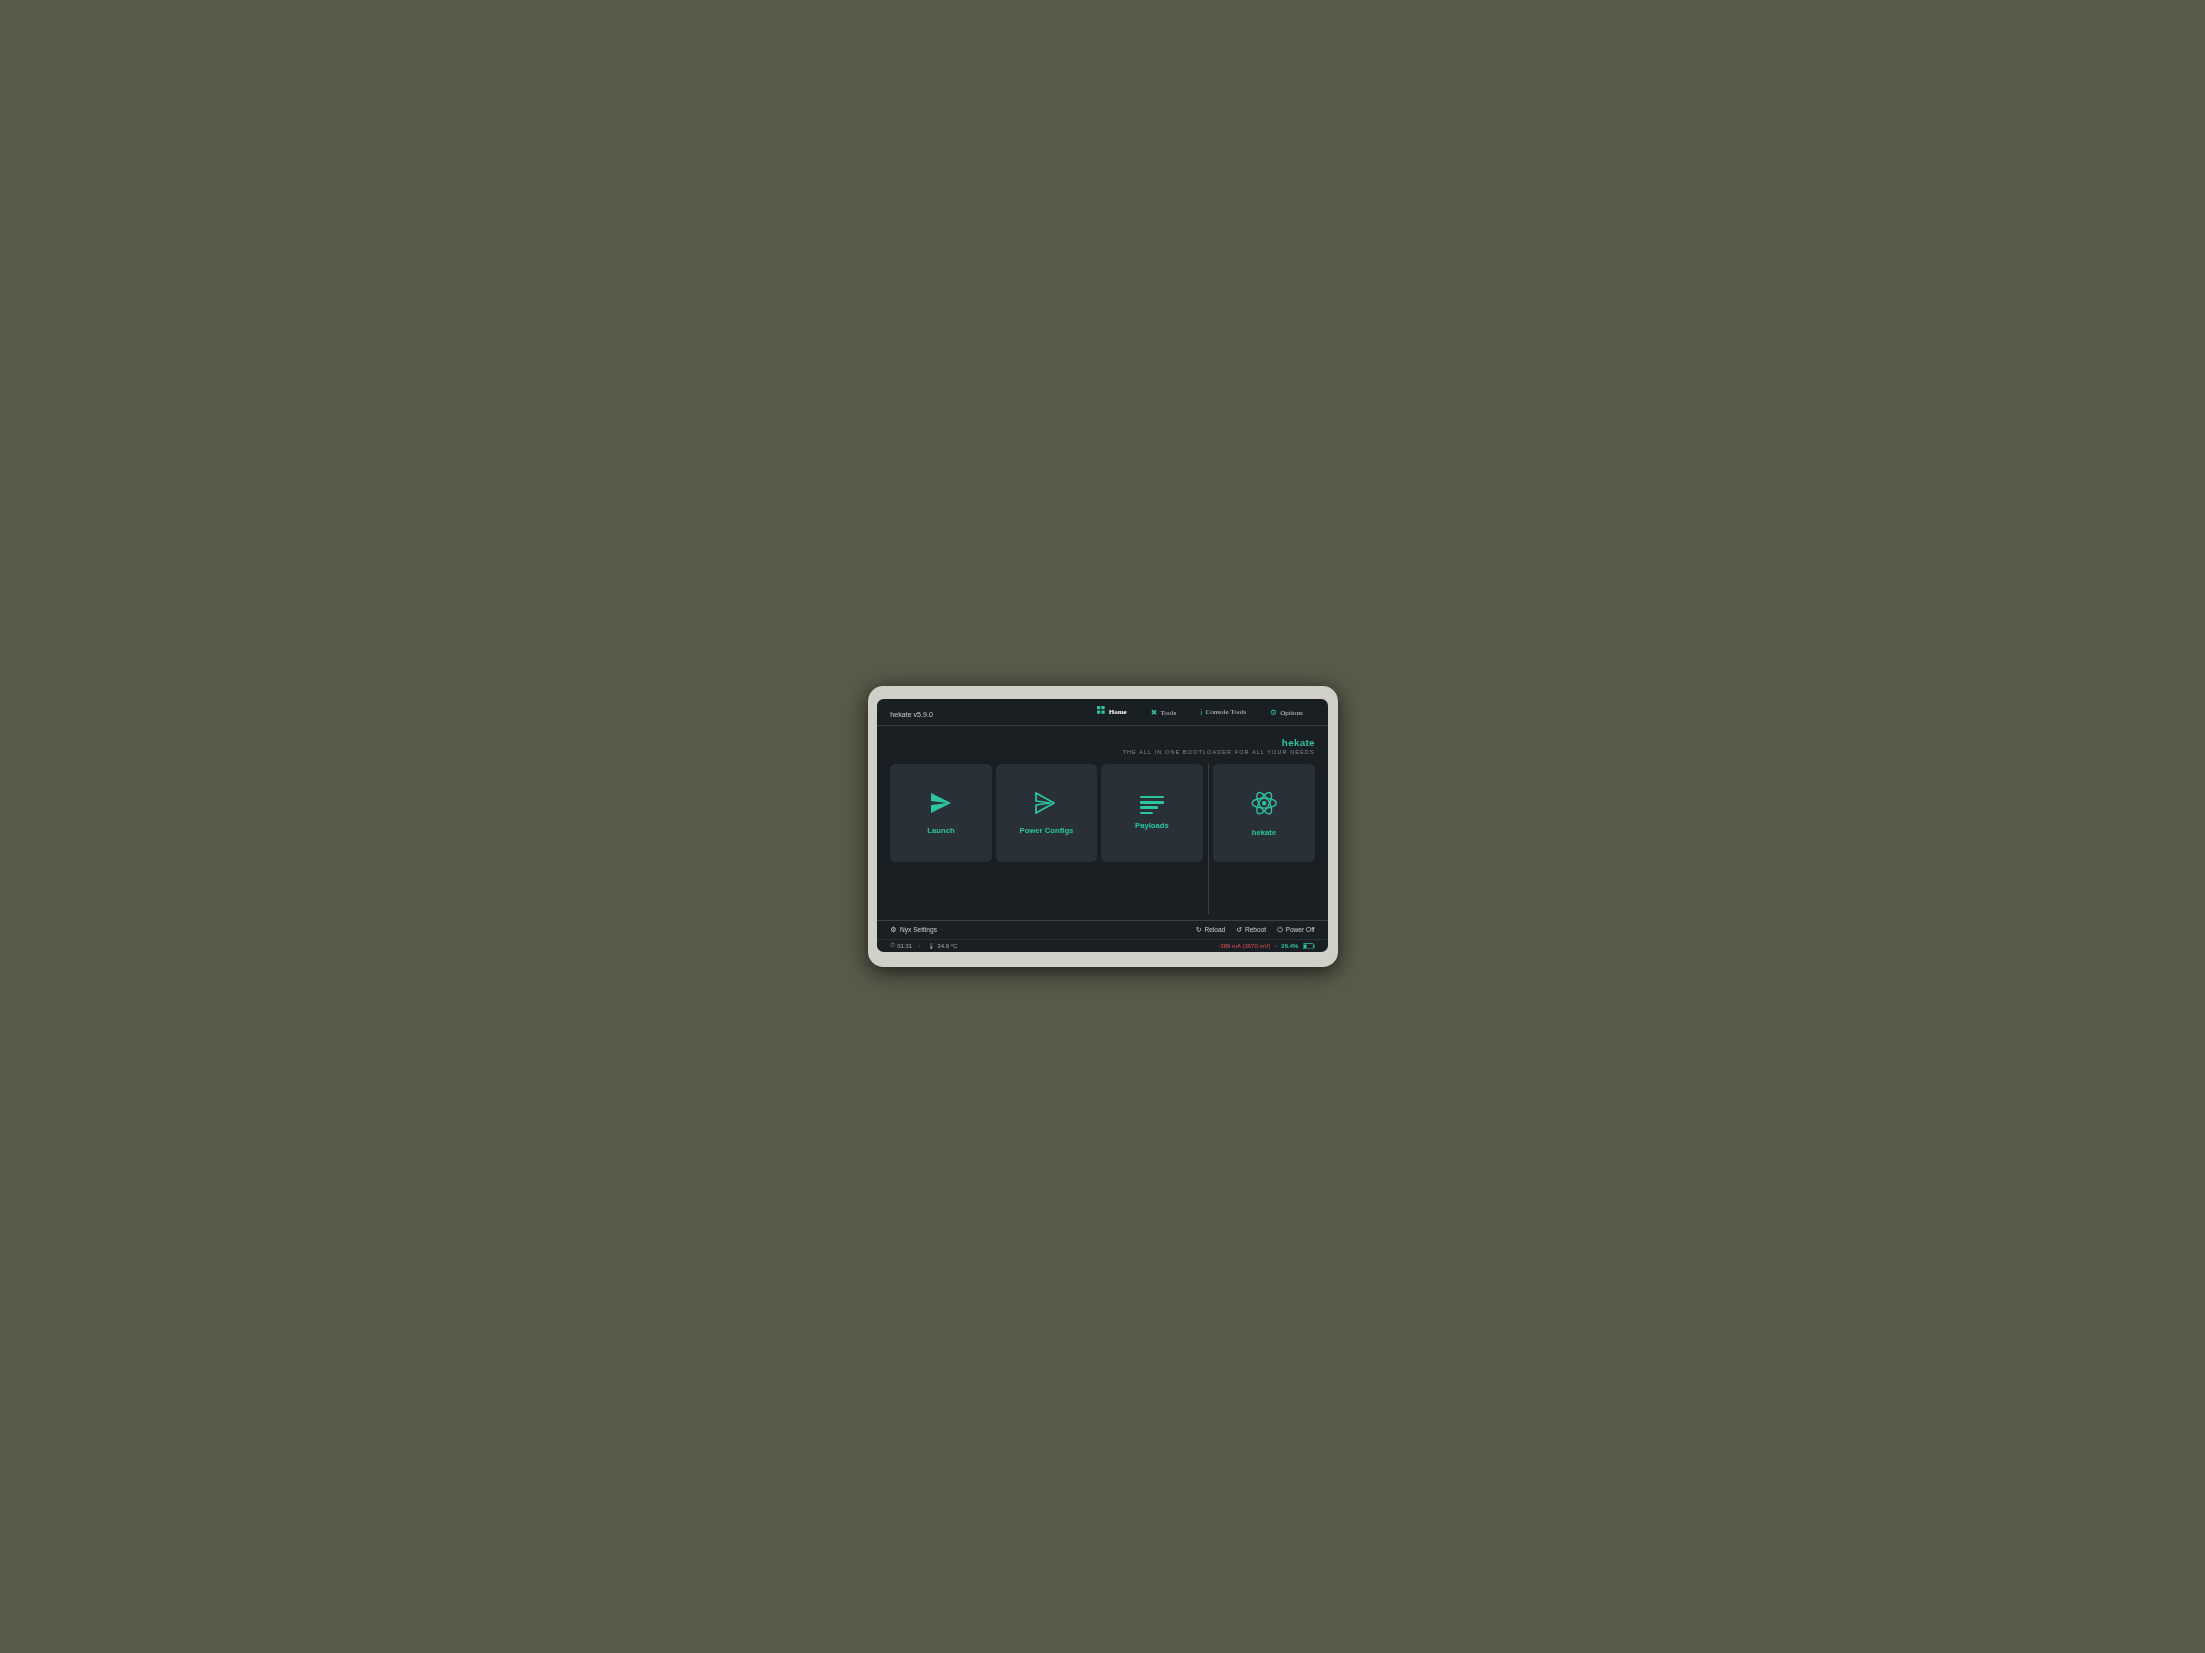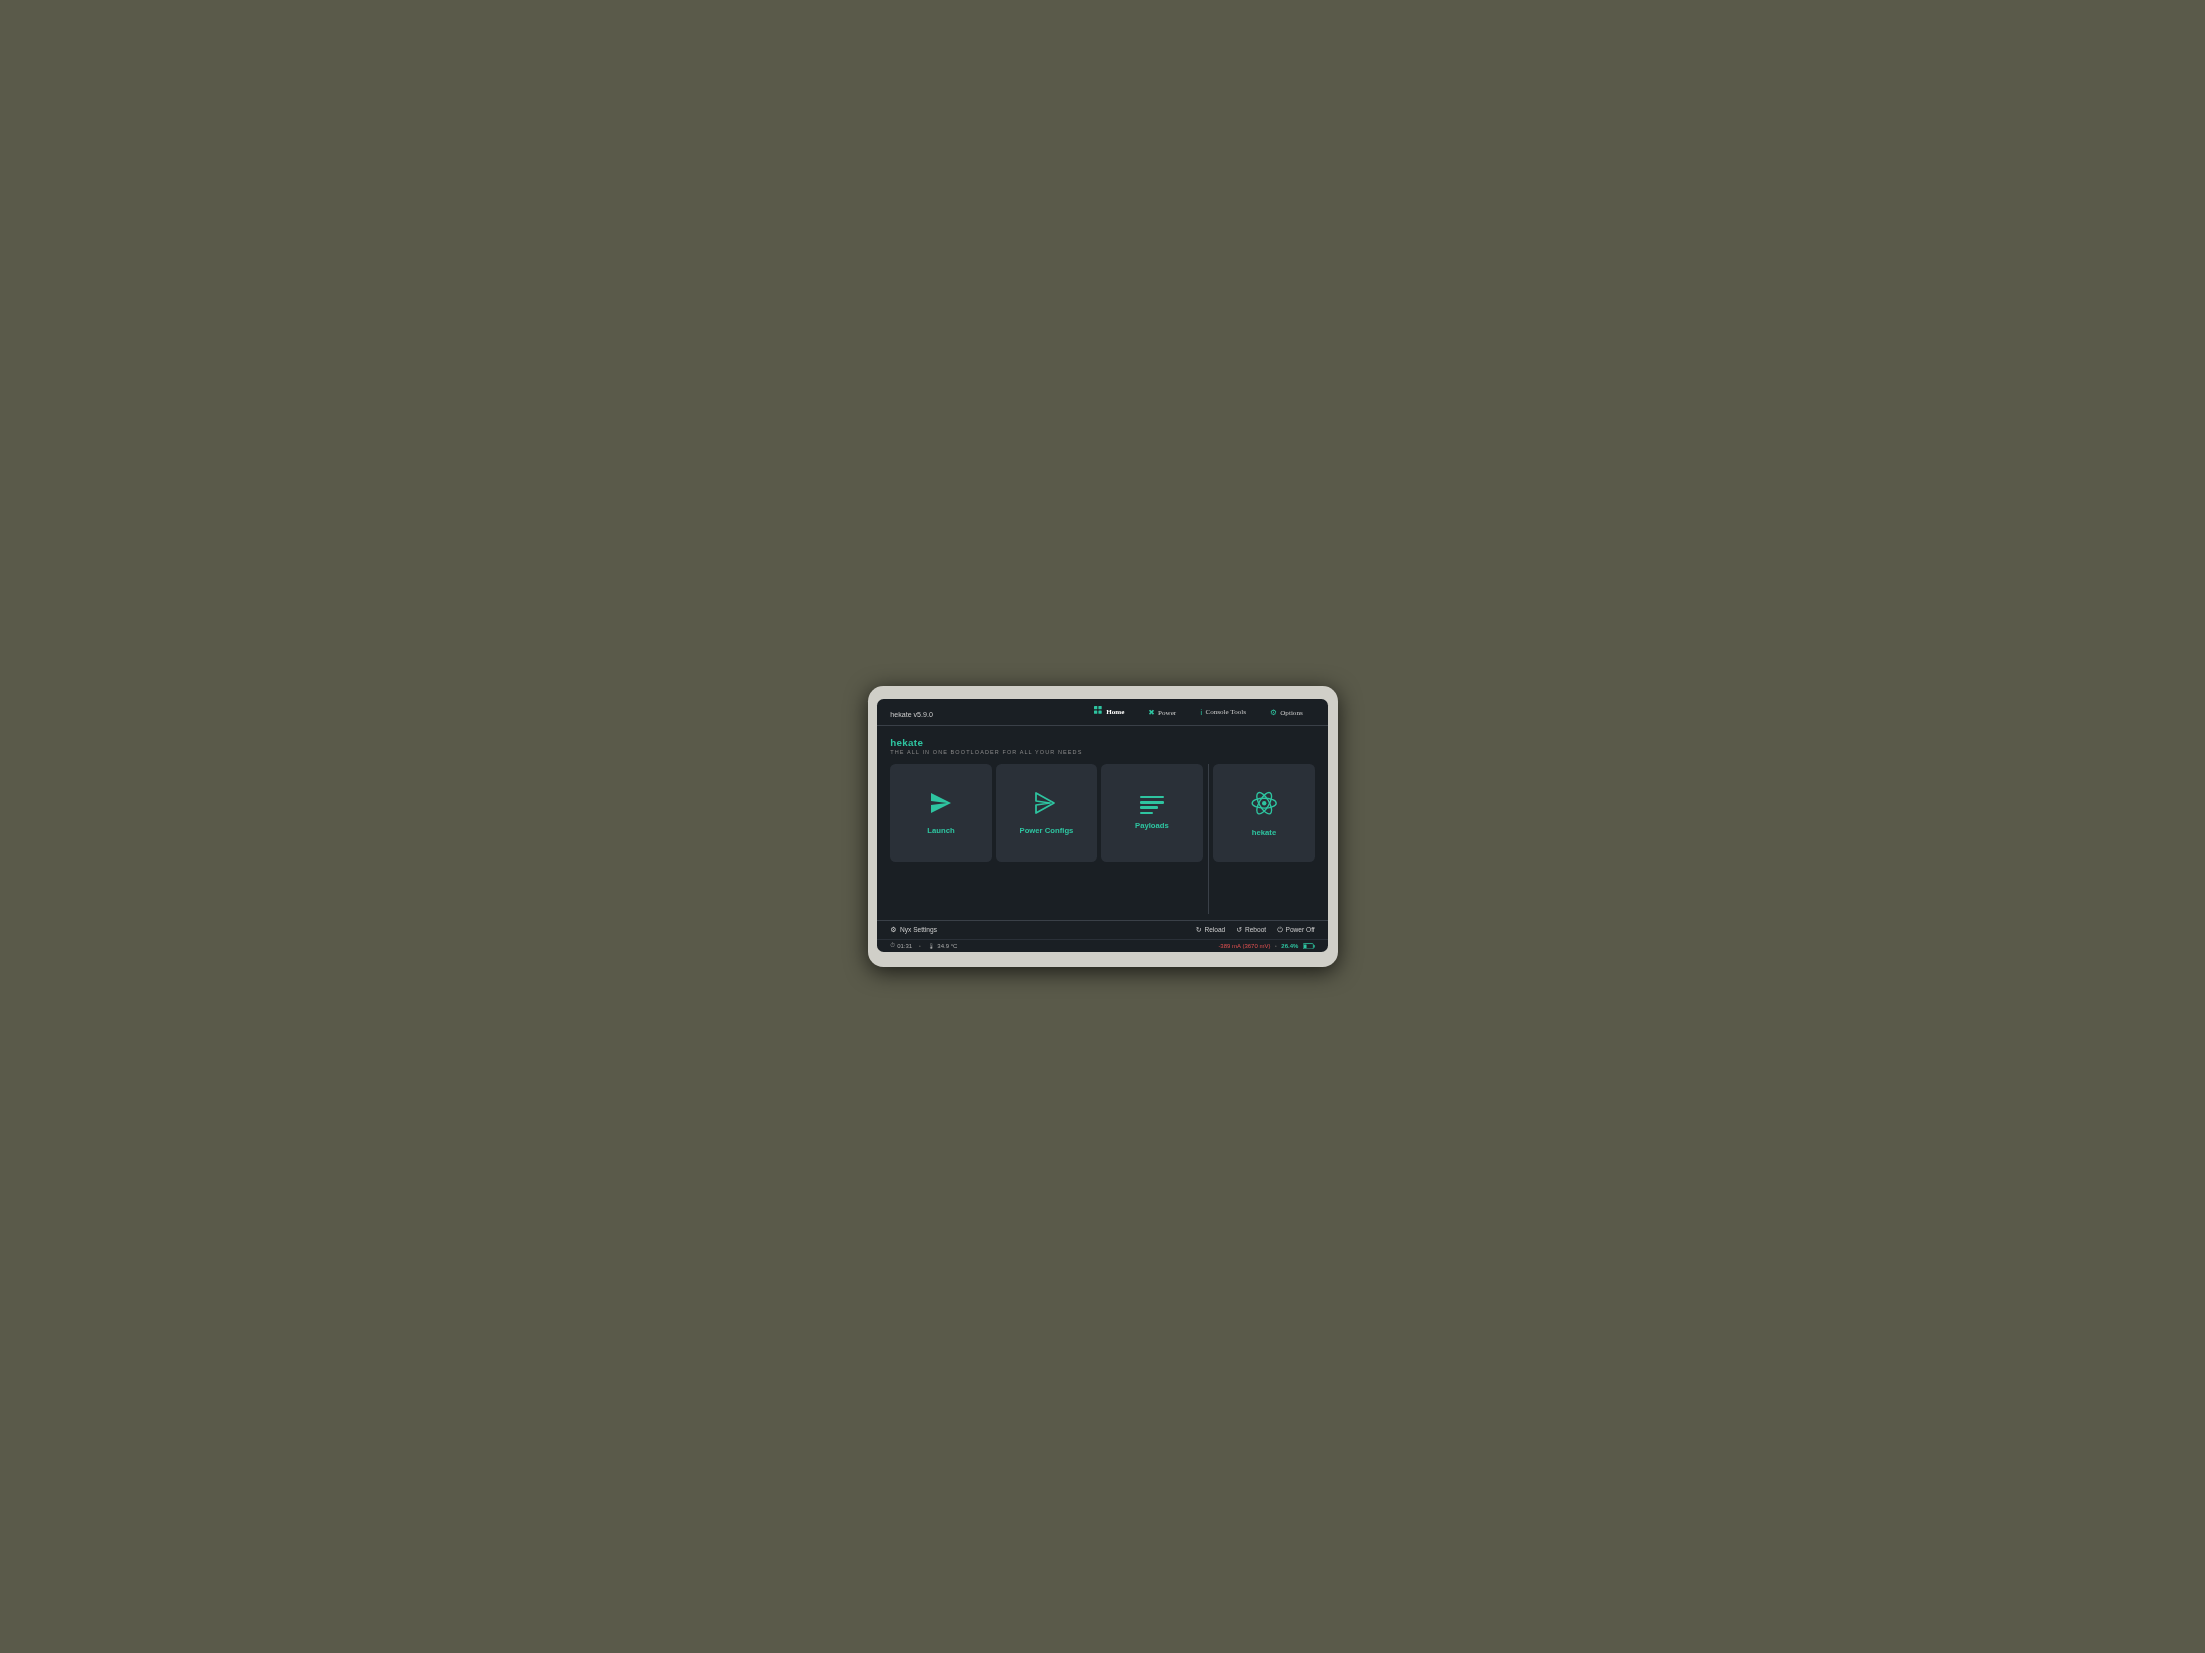--- a/index.html
+++ b/index.html
@@ -71,20 +71,21 @@
       color: #2ec4a0;
       font-size: 7.7px;
     }
 
     
     .main-content {
       flex: 1;
       padding: 11px 13px 5.5px 13px;
       display: flex;
       flex-direction: column;
+      text-align: right;
     }
 
     .app-title {
       color: #2ec4a0;
       font-size: 9.8px;
       font-weight: 700;
       letter-spacing: 0.3px;
     }
 
     .app-subtitle {
@@ -272,21 +273,21 @@
             <rect x="8" y="0" width="6" height="6" rx="1"></rect>
             <rect x="0" y="8" width="6" height="6" rx="1"></rect>
             <rect x="8" y="8" width="6" height="6" rx="1"></rect>
           </svg>
         </span>
         <span>Home</span>
       </div>
 
       <div class="nav-item">
         <span class="nav-icon">✖</span>
-        <span>Power</span>
+        <span>Tools</span>
       </div>
 
       <div class="nav-item">
         <span class="nav-icon">ℹ</span>
         <span>Console Tools</span>
       </div>
 
       <div class="nav-item">
         <span class="nav-icon">⚙</span>
         <span>Options</span>

